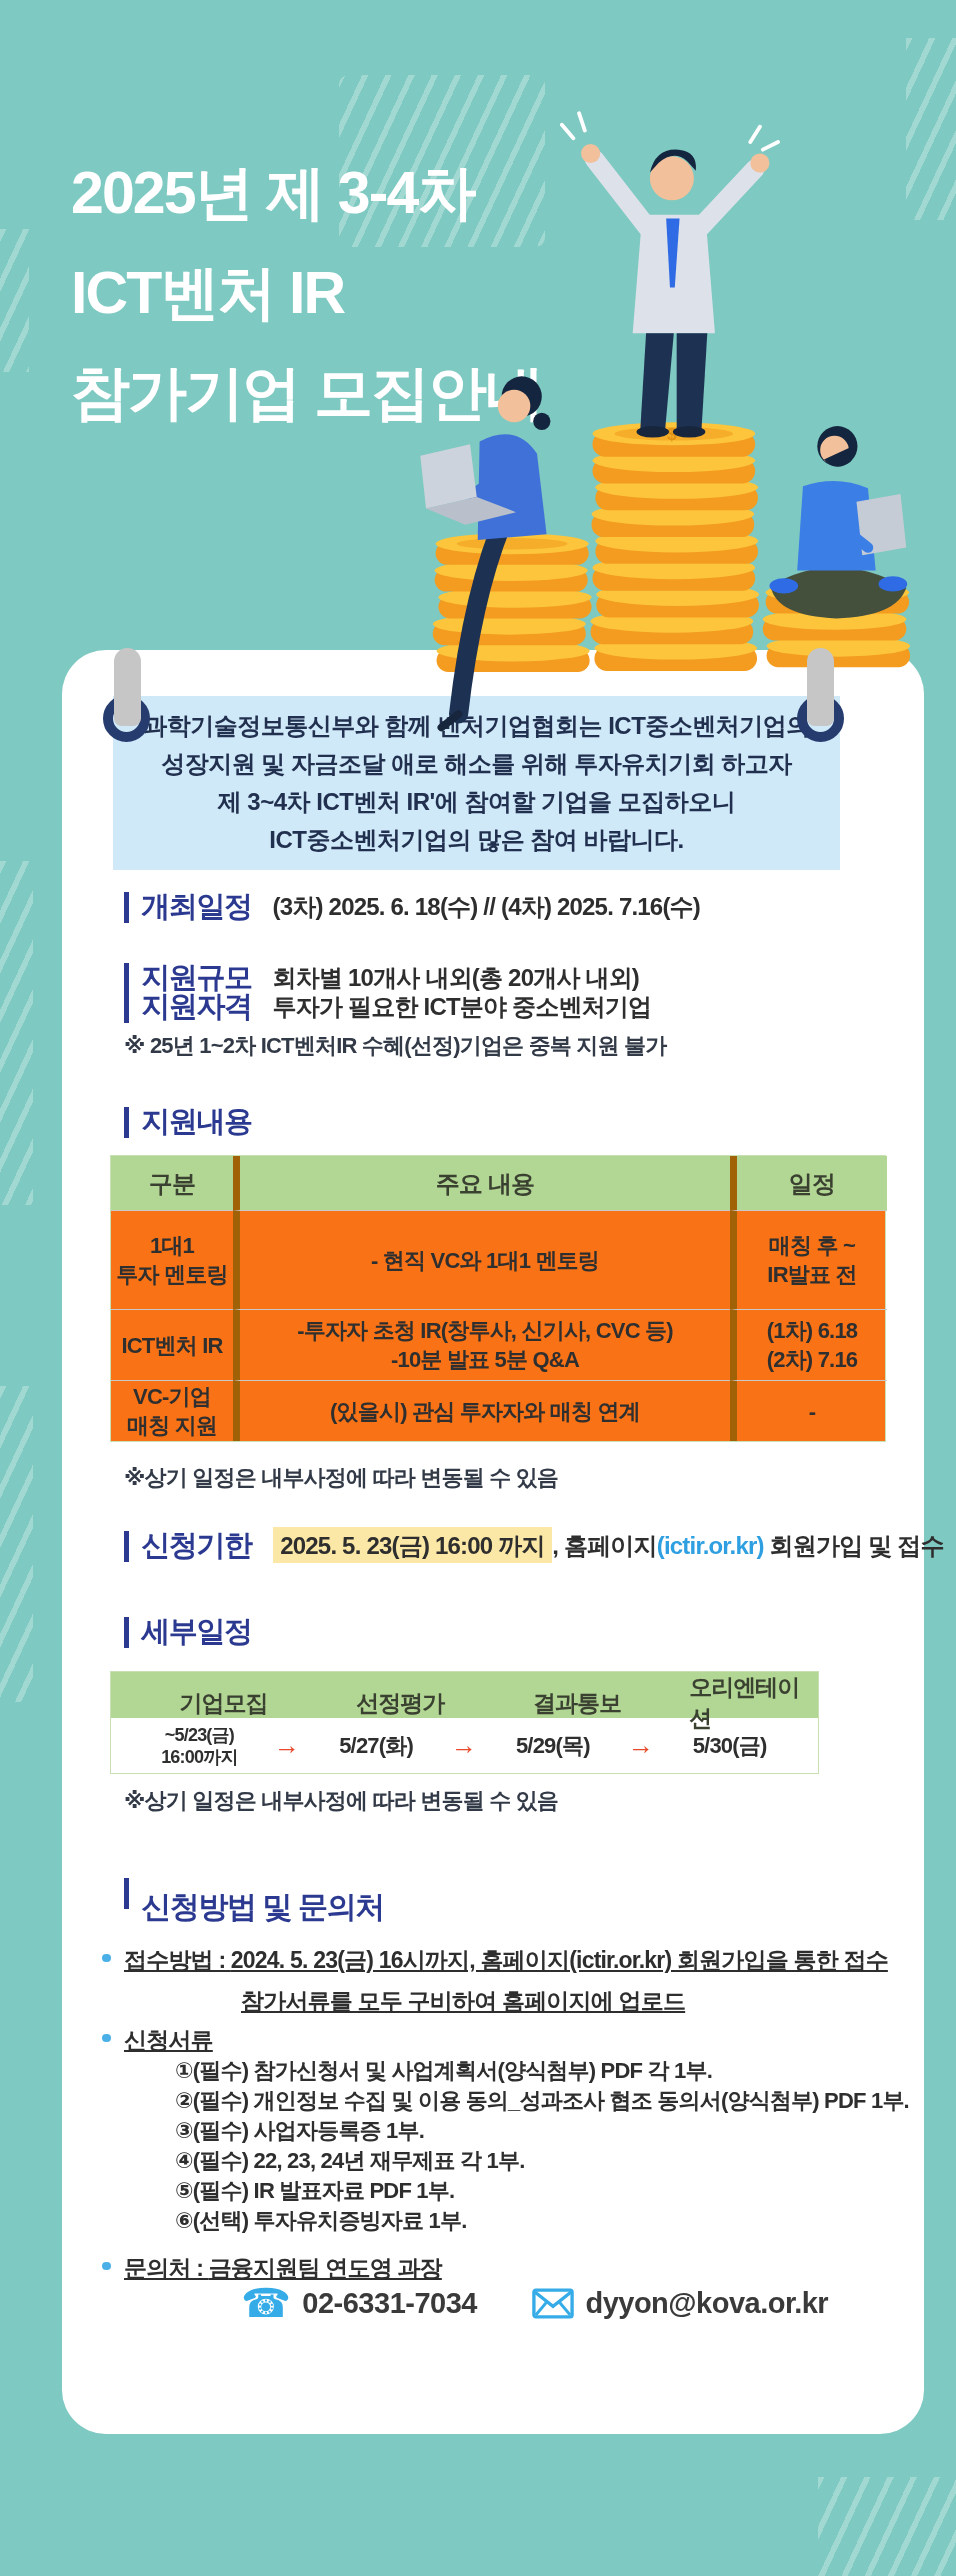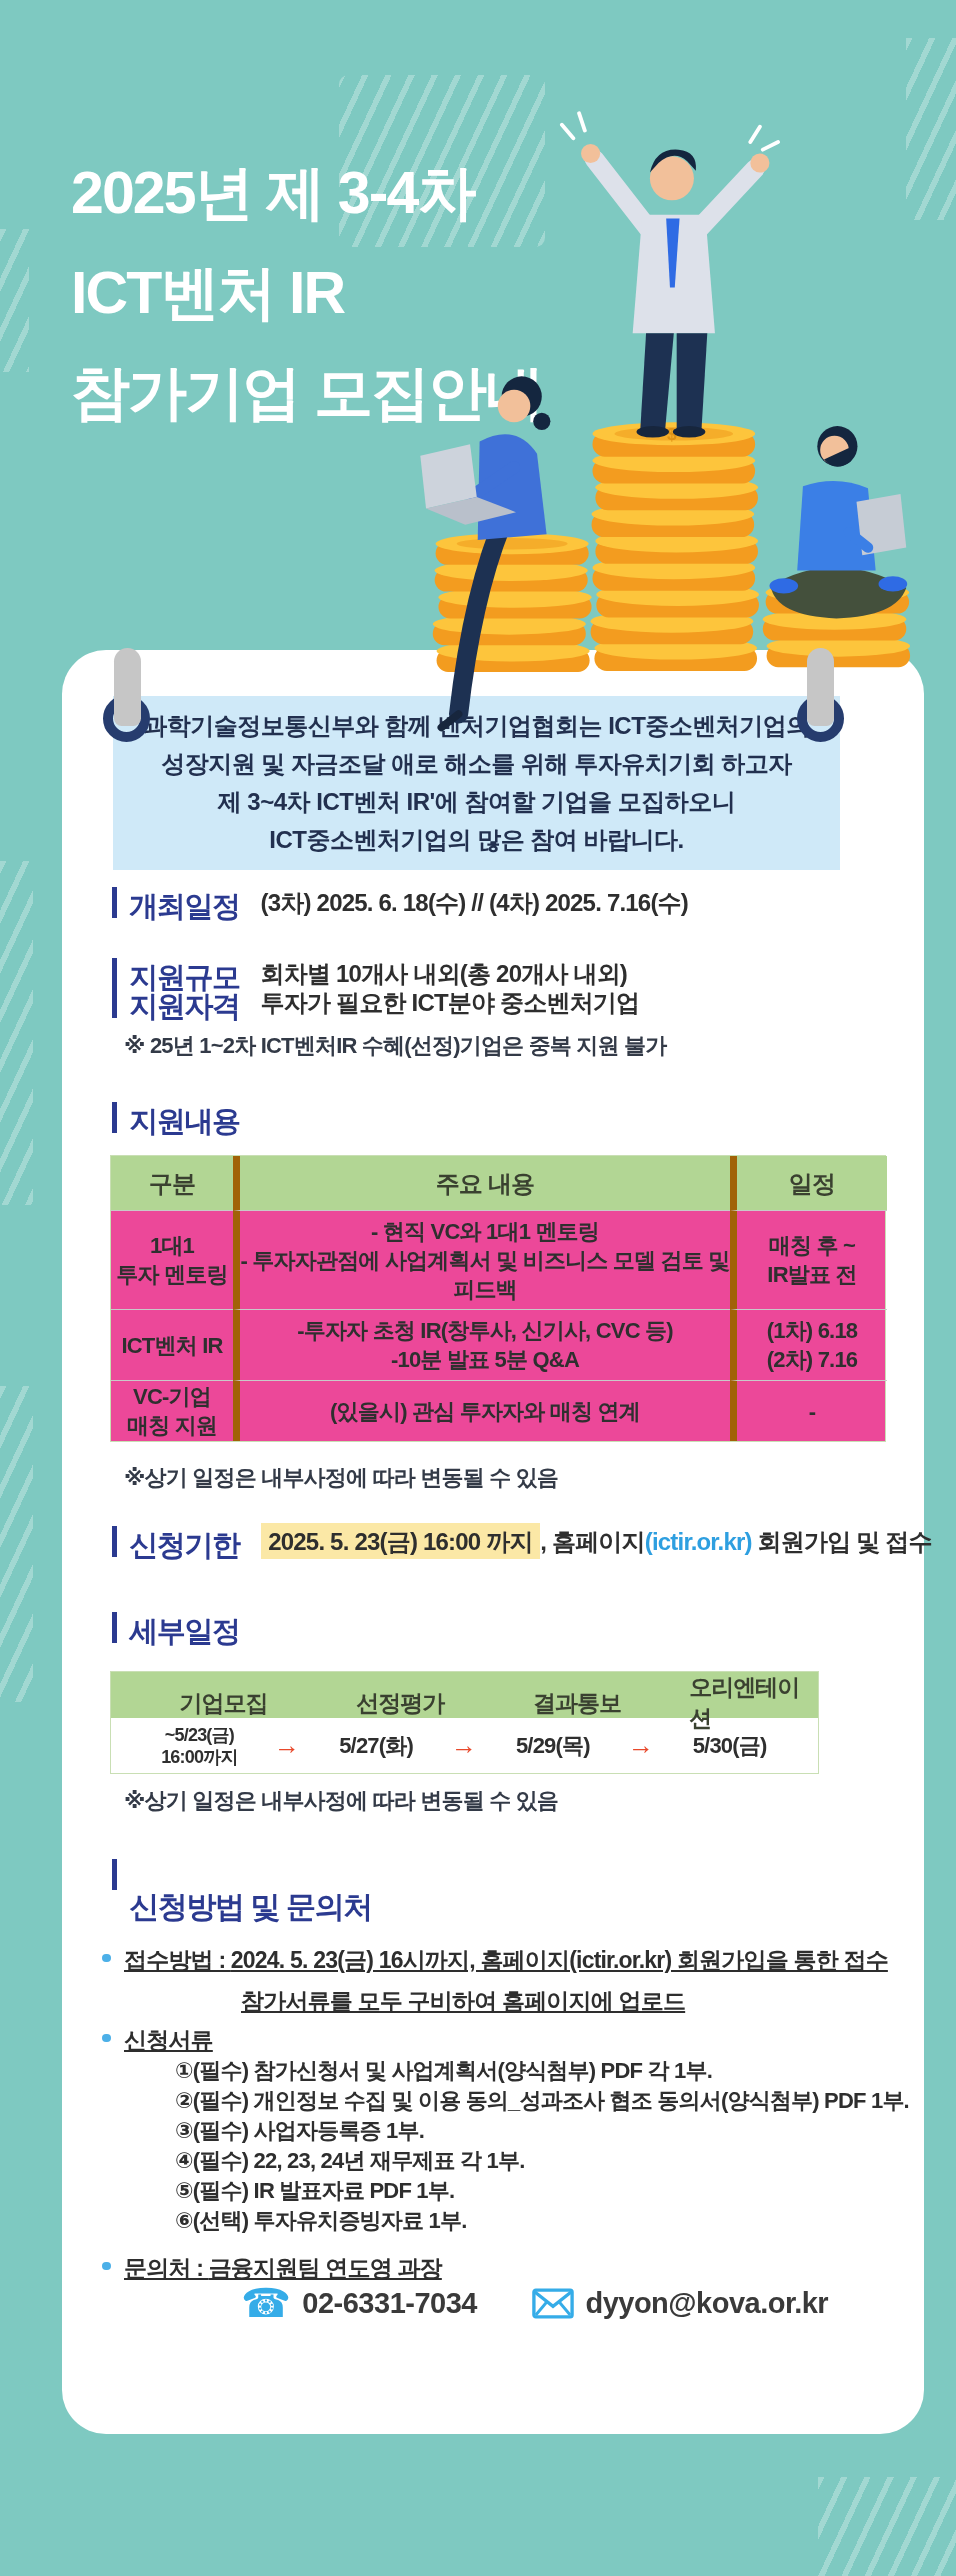--- a/index.html
+++ b/index.html
@@ -20,30 +20,30 @@
   .illustration{position:absolute;left:229px;top:54px;}
   
   .card{position:absolute;left:62px;top:650px;width:862px;height:1784px;
         background:#ffffff;border-radius:44px;}
   .intro-box{position:absolute;left:113px;top:696px;width:727px;height:174px;
         background:#cfe9f8;display:flex;flex-direction:column;justify-content:center;
         text-align:center;color:#22304f;font-size:24px;font-weight:600;line-height:38px;letter-spacing:-0.5px;}
   .donut{position:absolute;width:27px;height:27px;border:10.5px solid #263c6e;border-radius:50%;}
   .ringbar{position:absolute;width:27px;height:78px;background:#c6c6c6;border-radius:13.4px 13.4px 7.6px 7.6px;}
   
-  .sec-row{position:absolute;left:112px;display:flex;align-items:flex-start;}
+  .sec-row{position:absolute;left:124px;display:flex;align-items:center;}
   .hbar{width:4.8px;height:31px;background:#2b3a90;margin-right:12.4px;}
   .sec-h{font-size:29px;font-weight:800;color:#2b3a90;letter-spacing:-1.4px;white-space:nowrap;}
   .sec-v{font-size:24px;color:#2e2e2e;font-weight:600;margin-left:21px;letter-spacing:-0.8px;white-space:nowrap;}
   .note{position:absolute;left:124px;font-size:22px;color:#333a47;font-weight:600;letter-spacing:-0.8px;}
   
   .table1{position:absolute;left:110px;top:1155px;width:776px;
           display:grid;grid-template-columns:122px 497px 157px;
           grid-template-rows:54px 99px 71px 61px;
-          border:1.9px solid #c9dfb4;box-sizing:border-box;background:#ec4899;}
+          border:1.9px solid #c9dfb4;box-sizing:border-box;background:#f97316;}
   .t1c{display:flex;flex-direction:column;align-items:center;justify-content:center;
        font-size:22px;color:#2f2f2f;font-weight:600;line-height:29px;letter-spacing:-0.8px;text-align:center;}
   .t1c.hd{background:#b2d694;font-size:24px;font-weight:800;color:#3a4130;}
   .t1c.rb{border-top:1px solid #c9c9c9;}
   .t1c.cb{border-left:7px solid #a16207;}
   
   .hl{background:#fbe8a6;padding:4.8px 7.6px 3.8px 7.6px;}
   .lnk{color:#2e9fe0;}
   
   .table2{position:absolute;left:110px;top:1671px;width:709px;
@@ -222,21 +222,20 @@
     <div class="t1c hd">구분</div>
     <div class="t1c hd cb">주요 내용</div>
     <div class="t1c hd cb">일정</div>
 
     <div class="t1c rb">
       <div>1대1</div>
       <div>투자 멘토링</div>
     </div>
     <div class="t1c rb cb">
       <div>- 현직 VC와 1대1 멘토링</div>
-      <div>- 투자자관점에 사업계획서 및 비즈니스 모델 검토 및 피드백</div>
     </div>
     <div class="t1c rb cb">
       <div>매칭 후 ~</div>
       <div>IR발표 전</div>
     </div>
 
     <div class="t1c rb">
       <div>ICT벤처 IR</div>
     </div>
     <div class="t1c rb cb">

